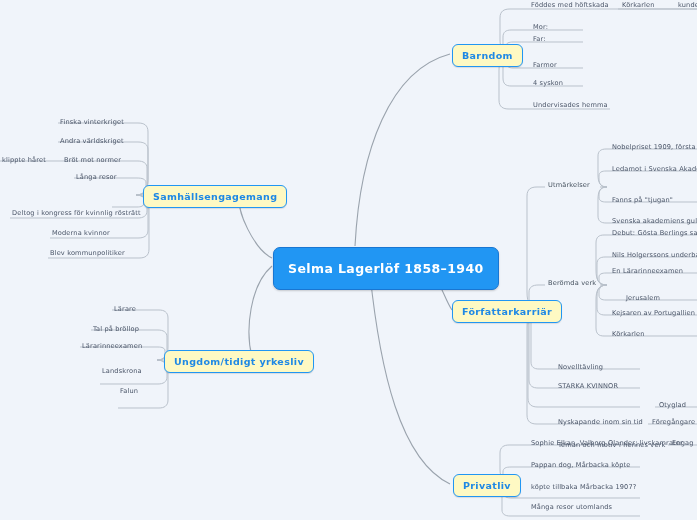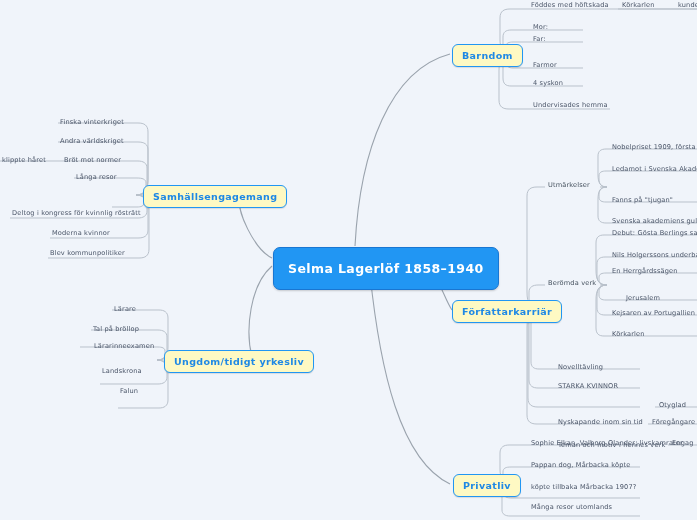--- a/index.html
+++ b/index.html
@@ -159,36 +159,36 @@
   <div class="node leaf" style="left:74px; top:173px;">Långa resor</div>
   <div class="node leaf" style="left:112px; top:200px;"></div>
   <div class="node leaf" style="left:10px; top:209px;">Deltog i kongress för kvinnlig rösträtt</div>
   <div class="node leaf" style="left:50px; top:229px;">Moderna kvinnor</div>
   <div class="node leaf" style="left:48px; top:249px;">Blev  kommunpolitiker</div>
 
   <div class="node branch" style="left:164px; top:350px;">Ungdom/tidigt yrkesliv</div>
 
   <div class="node leaf" style="left:112px; top:305px;">Lärare</div>
   <div class="node leaf" style="left:91px; top:325px;">Tal på bröllop</div>
-  <div class="node leaf" style="left:80px; top:342px;margin-left:12px;">Lärarinneexamen</div>
+  <div class="node leaf" style="left:80px; top:342px;">Lärarinneexamen</div>
   <div class="node leaf" style="left:100px; top:367px;">Landskrona</div>
   <div class="node leaf" style="left:118px; top:387px;">Falun</div>
 
   <div class="node branch" style="left:452px; top:300px;">Författarkarriär</div>
 
   <div class="node leaf mid" style="left:546px; top:181px;">Utmärkelser</div>
   <div class="node leaf" style="left:610px; top:143px;">Nobelpriset 1909, första kv</div>
   <div class="node leaf" style="left:610px; top:165px;">Ledamot i Svenska Akademien</div>
   <div class="node leaf" style="left:610px; top:196px;">Fanns på "tjugan"</div>
   <div class="node leaf" style="left:610px; top:217px;">Svenska akademiens guldm</div>
 
   <div class="node leaf mid" style="left:546px; top:279px;">Berömda verk</div>
   <div class="node leaf" style="left:610px; top:229px;">Debut: Gösta Berlings sa</div>
   <div class="node leaf" style="left:610px; top:251px;">Nils Holgerssons underba</div>
-  <div class="node leaf" style="left:610px; top:267px;">En Herrgårdssägen</div>
+  <div class="node leaf" style="left:610px; top:267px;">En Lärarinneexamen</div>
   <div class="node leaf" style="left:610px; top:294px;margin-left:14px;">Jerusalem</div>
   <div class="node leaf" style="left:610px; top:309px;">Kejsaren av Portugallien</div>
   <div class="node leaf" style="left:610px; top:330px;">Körkarlen</div>
 
   <div class="node leaf" style="left:556px; top:363px;">Novelltävling</div>
   <div class="node leaf" style="left:556px; top:382px;">STARKA KVINNOR</div>
   <div class="node leaf" style="left:556px; top:401px;margin-top:40px;">Teman och motiv i hennes verk</div>
   <div class="node leaf" style="left:657px; top:401px;">Otyglad</div>
   <div class="node leaf" style="left:556px; top:418px;">Nyskapande inom sin tid</div>
   <div class="node leaf" style="left:650px; top:418px;">Föregångare in</div>

